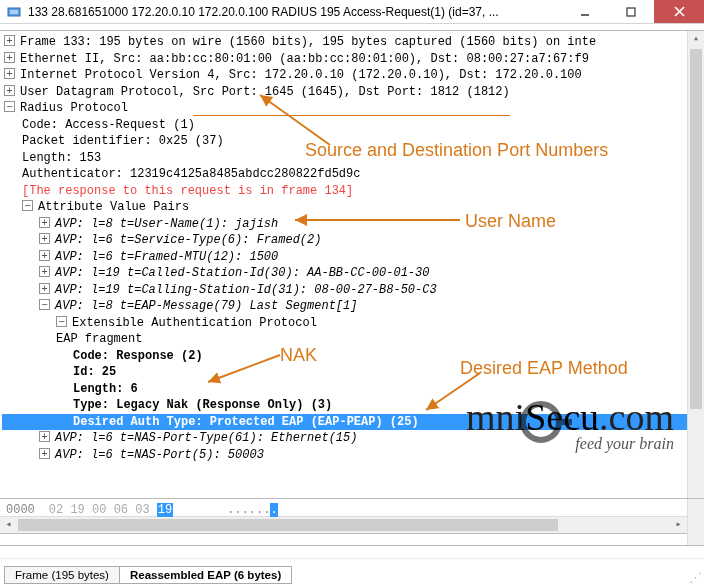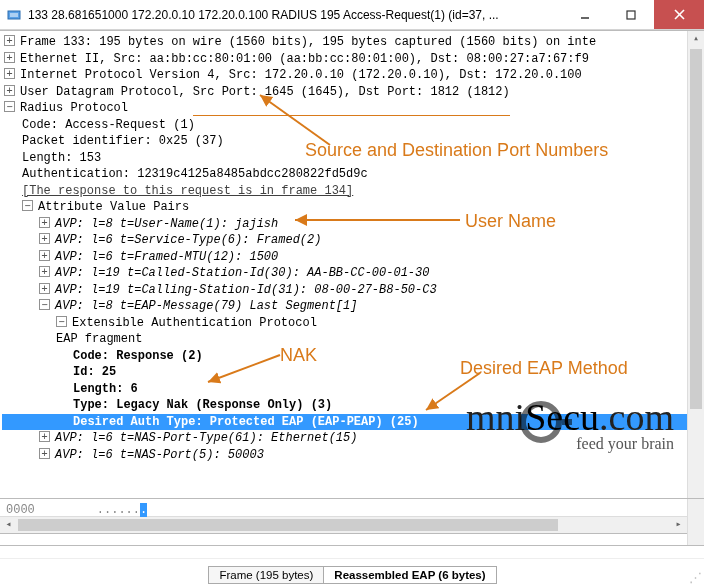--- a/index.html
+++ b/index.html
@@ -6,21 +6,21 @@
   body {
     font-family: "Courier New", monospace;
     font-size: 12px;
     background: #fff;
     width: 704px;
     height: 588px;
     overflow: hidden;
     position: relative;
   }
   .titlebar {
-    height: 30px;
+    height: 24px;
     background: #fff;
     border-bottom: 1px solid #d4d4d4;
     display: flex;
     align-items: center;
     padding-left: 6px;
     font-family: "Segoe UI", sans-serif;
     font-size: 12px;
     color: #000;
   }
   .titlebar .icon-app {
@@ -80,55 +80,54 @@
   .tree-pane .corner { position:absolute; right:0; bottom:0; width:17px; height:17px; background:#f0f0f0;
     display:flex;align-items:center;justify-content:center;color:#888;font-size:11px;}
   .row { white-space: pre; color: #000; padding-left: 2px;}
   .row .toggle { display:inline-block; width:11px; height:11px; border:1px solid #919191;
     text-align:center; line-height:9px; font-size:10px; color:#555; margin-right:5px;
     vertical-align: 1px; font-family: monospace;}
   .ind1 { padding-left: 20px;}
   .ind2 { padding-left: 37px; font-style: italic;}
   .ind3 { padding-left: 54px;}
   .ind4 { padding-left: 71px; font-weight: bold;}
-  .row a.link { color:#404040; text-decoration: underline;}
+  .row a.link { color:#ef4444; }
   .hl-underline { border-bottom: 1px solid #d97a1a; padding-bottom:16px;}
   .row.selected { background: #3399ff; color:#fff;}
   .annot {
     position: absolute;
     color: #d97a1a;
     font-family: Arial, sans-serif;
     font-size: 18px;
     pointer-events: none;
     z-index: 50;
   }
   svg.arrow { position:absolute; pointer-events:none; z-index:49;}
   .hex-pane {
     position:absolute; left:0; right:0; top:498px; height:48px;
     border:1px solid #bbb; border-left:none;border-right:none;
     padding:4px 6px;
-    display:flex; gap:22px;
+    display:flex; gap:14px;
     color:#888;
   }
   .hex-pane .offset { color:#888;}
   .hex-pane .bytes span.dim{ color:#aaa;}
   .hex-pane .bytes span.sel{ background:#3399ff; color:#fff; padding:0 1px;}
   .hex-pane .ascii { margin-left: 40px;}
   .hex-pane .ascii .sel { background:#3399ff; color:#fff;}
   .hex-pane .scroll-y2{
     position:absolute; right:0; top:0; bottom:0; width:17px; background:#f0f0f0; border-left:1px solid #ddd;
   }
   .tabbar {
     position:absolute; left:0; right:0; bottom:0; height:30px;
     display:flex; align-items:flex-end; padding:0 4px 4px 4px;
     font-family:"Segoe UI",sans-serif; font-size:11.5px;
     gap:0;
     background:#fff;
     border-top:1px solid #eee;
-    justify-content:center;
   }
   .tab {
     border:1px solid #aaa; border-bottom:1px solid #aaa;
     padding:2px 10px;
     background:#f6f6f6;
     margin-right:-1px;
   }
   .tab.active { background:#fff;font-weight:bold; }
   .resize-grip{
     position:absolute; right:2px; bottom:2px; color:#bbb; font-size:13px;
@@ -144,21 +143,21 @@
     z-index:60;
     text-align:right;
   }
   .watermark .big{
     font-size:38px;
     letter-spacing:0;
   }
   .watermark .big .orange{ color:#000000;}
   .watermark .big .black{ color:#222;}
   .watermark .small{
-    font-size:16px; color:#555;
+    font-size:16px; font-style:italic; color:#555;
     margin-top:-4px;
   }
   .watermark .ring{
     position:absolute; left:54px; top:6px;
     width:42px; height:42px;
     border:6px solid rgba(0,0,0,0.55);
     border-radius:50%;
   }
   .watermark .stick{
     position:absolute; left:96px; top:24px;
@@ -199,21 +198,21 @@
 
 <div class="tree-pane">
   <div class="row"><span class="toggle">+</span><span>Frame 133: 195 bytes on wire (1560 bits), 195 bytes captured (1560 bits) on inte</span></div>
   <div class="row"><span class="toggle">+</span><span>Ethernet II, Src: aa:bb:cc:80:01:00 (aa:bb:cc:80:01:00), Dst: 08:00:27:a7:67:f9</span></div>
   <div class="row"><span class="toggle">+</span><span>Internet Protocol Version 4, Src: 172.20.0.10 (172.20.0.10), Dst: 172.20.0.100</span></div>
   <div class="row"><span class="toggle">+</span><span>User Datagram Protocol, </span><span class="hl-underline">Src Port: 1645 (1645), Dst Port: 1812 (1812)</span></div>
   <div class="row"><span class="toggle">−</span><span>Radius Protocol</span></div>
   <div class="row ind1"><span>Code: Access-Request (1)</span></div>
   <div class="row ind1"><span>Packet identifier: 0x25 (37)</span></div>
   <div class="row ind1"><span>Length: 153</span></div>
-  <div class="row ind1"><span>Authentication: 12319c4125a8485abdcc280822fd5d9c</span></div>
+  <div class="row ind1"><span>Authenticator: 12319c4125a8485abdcc280822fd5d9c</span></div>
   <div class="row ind1"><a class="link">[The response to this request is in frame 134]</a></div>
   <div class="row ind1"><span class="toggle">−</span><span>Attribute Value Pairs</span></div>
   <div class="row ind2"><span class="toggle">+</span><span>AVP: l=8 t=User-Name(1): jajish</span></div>
   <div class="row ind2"><span class="toggle">+</span><span>AVP: l=6 t=Service-Type(6): Framed(2)</span></div>
   <div class="row ind2"><span class="toggle">+</span><span>AVP: l=6 t=Framed-MTU(12): 1500</span></div>
   <div class="row ind2"><span class="toggle">+</span><span>AVP: l=19 t=Called-Station-Id(30): AA-BB-CC-00-01-30</span></div>
   <div class="row ind2"><span class="toggle">+</span><span>AVP: l=19 t=Calling-Station-Id(31): 08-00-27-B8-50-C3</span></div>
   <div class="row ind2"><span class="toggle">−</span><span>AVP: l=8 t=EAP-Message(79) Last Segment[1]</span></div>
   <div class="row ind3"><span class="toggle">−</span><span>Extensible Authentication Protocol</span></div>
   <div class="row ind3"><span>EAP fragment</span></div>
@@ -258,20 +257,28 @@
 </svg>
 <div class="annot" style="left:280px; top:345px;">NAK</div>
 
 <svg class="arrow" style="left:420px; top:368px;" width="70" height="50">
   <line x1="60" y1="5" x2="6" y2="42" stroke="#d97a1a" stroke-width="2" marker-end="url(#ah1)"></line>
 </svg>
 <div class="annot" style="left:460px; top:358px;">Desired EAP Method</div>
 
 <div class="hex-pane">
   <span class="offset">0000</span>
+  <span class="bytes">
+    <span class="dim">02</span>
+    <span class="dim">19</span>
+    <span class="dim">00</span>
+    <span class="dim">06</span>
+    <span class="dim">03</span>
+    <span class="sel">19</span>
+  </span>
   <span class="ascii"><span>......</span><span class="sel">.</span></span>
   <div class="scroll-y2"></div>
 </div>
 
 <div class="tabbar">
   <div class="tab">Frame (195 bytes)</div>
   <div class="tab active">Reassembled EAP (6 bytes)</div>
 </div>
 <div class="resize-grip">⋰</div>
 

